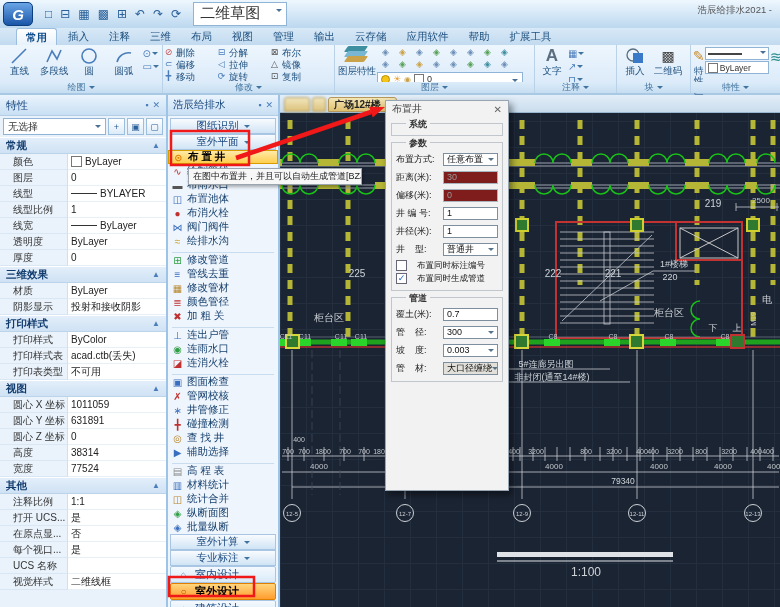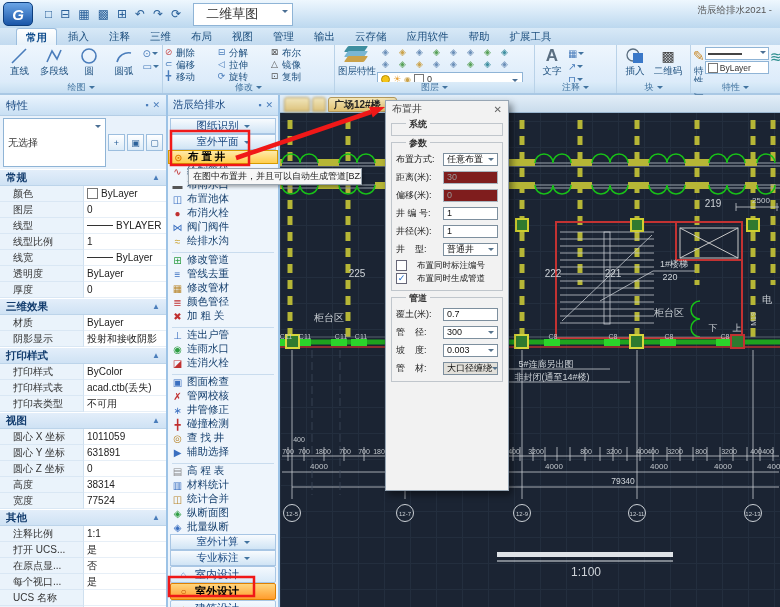--- a/index.html
+++ b/index.html
@@ -8,22 +8,22 @@
   
   .titlebar{position:absolute;left:0;top:0;width:780px;height:28px;
     background:linear-gradient(#eef7fe,#bcd8ef);border-bottom:1px solid #a6c6e2;
     display:flex;align-items:center;}
   .logo{width:28px;height:22px;margin-left:3px;border-radius:5px;
     background:linear-gradient(#6aa5e6,#1a56a8);color:#fff;font-weight:bold;
     font-size:15px;font-style:italic;display:flex;align-items:center;justify-content:center;
     border:1px solid #0d3e7d;}
   .qat{display:flex;gap:8px;margin-left:12px;color:#2a6099;font-size:12px;line-height:12px;}
   .qat span{cursor:default;}
-  .ws-box{margin-left:12px;background:#fff;border:1px solid #8fb4d6;font-size:13px;
-    padding:1px 16px 2px 12px;position:relative;color:#333;min-width:70px;}
+  .ws-box{margin-left:12px;background:#fff;border:1px solid #8fb4d6;font-size:15px;
+    padding:1px 16px 2px 6px;position:relative;color:#333;min-width:70px;}
   .dar{position:absolute;right:4px;top:6px;width:0;height:0;
     border:3.5px solid transparent;border-top-color:#4a6f94;}
   .win-title{position:absolute;right:8px;top:4px;font-size:9.5px;color:#555;}
   
   .tabrow{position:absolute;left:0;top:28px;width:780px;height:17px;
     background:linear-gradient(#d8e9f7,#c2daef);display:flex;padding-left:16px;gap:2px;box-sizing:border-box;}
   .rtab{font-size:10.5px;color:#1d4f7e;padding:2px 9px 0 9px;cursor:pointer;white-space:nowrap;}
   .rtab.active{background:linear-gradient(#ffffff,#e8f2fa);border:1px solid #9cbede;border-bottom:none;
     border-radius:3px 3px 0 0;font-weight:bold;color:#0f4c8c;}
   
@@ -61,29 +61,29 @@
   .teal{color:#2e8f8f;font-size:15px;margin:2px 1px;}
   
   .props{position:absolute;left:0;top:95px;width:168px;height:512px;background:#e9f2fb;
     border-right:2px solid #9dc3e6;box-sizing:border-box;overflow:hidden;}
   .phead{height:20px;background:linear-gradient(#eaf4fd,#c8dff3);display:flex;align-items:center;
     padding:0 6px;font-size:11px;color:#14447e;border-bottom:1px solid #b4cee6;gap:4px;}
   .phead .sp{flex:1;}
   .phico{color:#4a7dbb;font-size:9px;cursor:pointer;}
   .selrow{display:flex;gap:2px;padding:2px 3px;align-items:center;}
   .selbox{flex:1;background:#fff;border:1px solid #8fb4d6;font-size:10px;height:15px;display:flex;
-    align-items:center;padding:16px 4px;position:relative;color:#333;}
+    align-items:center;padding:0 4px;position:relative;color:#333;}
   .qsbtn{width:15px;height:15px;border:1px solid #9cbede;background:linear-gradient(#fff,#dcebf8);
     font-size:9px;color:#2a6099;display:flex;align-items:center;justify-content:center;cursor:pointer;}
   .psec{height:17px;background:linear-gradient(#e3eefa,#cfe2f4);font-weight:bold;font-size:10.5px;
     color:#123c6e;display:flex;align-items:center;padding:0 6px;border-top:1px solid #fff;
     border-bottom:1px solid #bcd4ea;box-sizing:border-box;}
   .psec .arr{margin-left:auto;color:#4a7dbb;font-size:8px;}
   .prow{display:flex;height:16px;font-size:10px;}
-  .plabel{width:84px;background:#eaf3fb;border-bottom:1px solid #d9e7f4;border-right:1px solid #cfe0ef;
+  .plabel{width:68px;background:#eaf3fb;border-bottom:1px solid #d9e7f4;border-right:1px solid #cfe0ef;
     display:flex;align-items:center;padding-left:13px;color:#333;white-space:nowrap;overflow:hidden;box-sizing:border-box;flex:none;}
   .pvalue{flex:1;background:#fff;border-bottom:1px solid #e7eff7;display:flex;align-items:center;
     padding:0 3px;color:#222;white-space:nowrap;overflow:hidden;gap:3px;}
   .swatch{width:9px;height:9px;border:1px solid #777;background:#fff;flex:none;}
   .linemark{width:26px;border-top:1.5px solid #333;flex:none;}
   
   .menu{position:absolute;left:168px;top:95px;width:112px;height:512px;background:#eef5fc;
     border-right:2px solid #9dc3e6;box-sizing:border-box;overflow:hidden;display:flex;flex-direction:column;}
   .mhead{height:20px;flex:none;background:linear-gradient(#eaf4fd,#c8dff3);display:flex;align-items:center;
     padding:0 5px;font-size:10.5px;color:#14447e;border-bottom:1px solid #b4cee6;gap:4px;}

